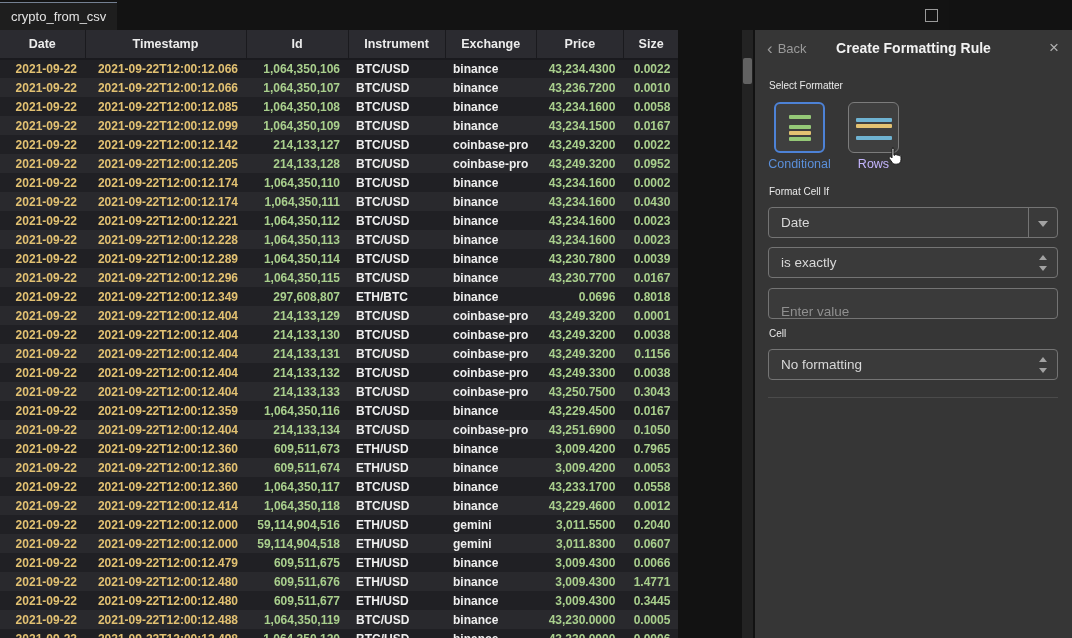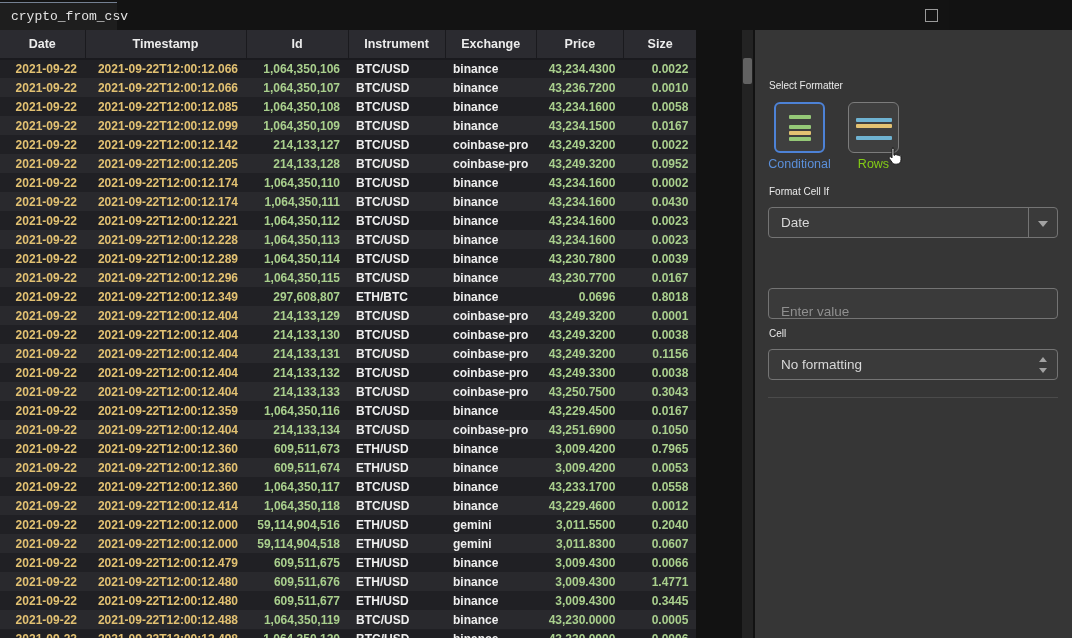--- a/index.html
+++ b/index.html
@@ -1,21 +1,21 @@
 <!DOCTYPE html>
 <html><head>
 <meta charset="utf-8">
 <style>
   html,body{margin:0;padding:0;background:#0e0e0e;}
   #app{position:relative;width:1072px;height:638px;overflow:hidden;
        font-family:"Liberation Sans",sans-serif;background:#121212;
        --accent:#4d82d6;--yellow:#e2c172;--green:#a9cf8d;}
 
   
-  .topbar{position:absolute;left:0;top:0;width:949px;height:30px;background:#131313;font-family:Liberation Mono, monospace;}
+  .topbar{position:absolute;left:0;top:0;width:949px;height:30px;background:#131313;}
   .tab{position:absolute;left:0;top:2px;width:117px;height:28px;background:#1e1e1e;
        border-top:1px solid #748092;color:#e3e3e3;font-size:13px;font-weight:400;
        line-height:28px;padding-left:11px;box-sizing:border-box;}
   .win-btn{position:absolute;right:11px;top:9px;width:11px;height:11px;
        border:1px solid #9a9a9a;background:transparent;}
 
   
   .table-area{position:absolute;left:0;top:30px;width:755px;height:608px;background:#121212;overflow:hidden;}
   table{border-collapse:collapse;table-layout:fixed;}
   thead th{height:29px;background:#2b2b30;color:#ececec;font-size:12.5px;font-weight:700;
@@ -47,21 +47,21 @@
   .sec-label{position:absolute;left:14px;font-size:10px;color:#eaeaea;}
   .lbl-formatter{top:50px;}
   .lbl-fmtcell{top:156px;}
   .lbl-style{top:298px;}
 
   .cards{position:absolute;left:19px;top:72px;display:flex;gap:23px;}
   .card-wrap{display:flex;flex-direction:column;align-items:center;width:51px;}
   .card{width:51px;height:51px;border-radius:6px;background:#3f3f3f;box-sizing:border-box;
        display:flex;align-items:center;justify-content:center;border:1px solid #7c7c7c;}
   .card.selected{border:2px solid var(--accent);}
-  .card-label{margin-top:4px;font-size:12.5px;color:#84cc16;}
+  .card-label{margin-top:4px;font-size:12.5px;color:#c4b5fd;}
   .card-label.blue{color:#5b8fd9;}
   .cbars{display:flex;flex-direction:column;align-items:center;width:24px;}
   .cbars .b{width:22px;height:4px;border-radius:1px;margin-top:2px;}
   .cbars .b:first-child{margin-top:0;margin-bottom:4px;}
   .rbars{display:flex;flex-direction:column;width:36px;}
   .rbars .b{width:36px;height:4px;border-radius:1px;margin-top:2px;}
   .rbars .b.gap{margin-top:8px;}
   .bar-g{background:#95c877;}
   .bar-y{background:#e3c272;}
   .bar-b{background:#6fb3d2;}
@@ -110,21 +110,21 @@
   <div class="table-area">
     <table>
       <thead>
           <tr id="thead-row">
             <th style="width: 85px;">Date</th>
             <th style="width: 161px;">Timestamp</th>
             <th style="width: 102px; margin-top: 12px;">Id</th>
             <th style="width: 97px;">Instrument</th>
             <th style="width: 85px;">Exchange</th>
             <th style="width: 87px;">Price</th>
-            <th style="width: 73px;">Size</th>
+            <th style="width: 55px;">Size</th>
           </tr>
         </thead>
       <tbody id="tbody">
           <tr>
             <td class="a-right c-yellow">2021-09-22</td>
             <td class="a-right c-yellow">2021-09-22T12:00:12.066</td>
             <td class="a-right c-green">1,064,350,106</td>
             <td class="a-left c-white">BTC/USD</td>
             <td class="a-left c-white">binance</td>
             <td class="a-right c-green">43,234.4300</td>
@@ -401,20 +401,27 @@
             <td class="a-right c-green">0.0006</td>
           </tr>
         </tbody>
     </table>
   </div>
   <div class="scroll-track">
     <div class="scroll-thumb"></div>
   </div>
 
   <aside class="panel">
+    <div class="panel-header">
+      <div class="back">
+        <span class="chev">‹</span><span>Back</span>
+      </div>
+      <div class="panel-title">Create Formatting Rule</div>
+      <div class="close">×</div>
+    </div>
 
     <div class="sec-label lbl-formatter">Select Formatter</div>
 
     <div class="cards">
       <div class="card-wrap">
         <div class="card selected">
           <div class="cbars">
             <span class="b bar-g"></span>
               <span class="b bar-g"></span>
               <span class="b bar-y"></span>
@@ -436,20 +443,27 @@
     </div>
 
     <div class="sec-label lbl-fmtcell">Format Cell If</div>
 
     <div class="field dd1">
       <span>Date</span>
       <span class="dd-split"></span>
       <span class="tri-down"></span>
     </div>
 
+    <div class="field dd2">
+      <span>is exactly</span>
+      <span class="spin">
+          <span class="up"></span>
+          <span class="dn"></span>
+        </span>
+    </div>
 
     <input class="field val-input" value="" placeholder="Enter value" style="">
 
     <div class="sec-label lbl-style">Cell</div>
 
     <div class="field dd3">
       <span>No formatting</span>
       <span class="spin">
           <span class="up"></span>
           <span class="dn"></span>

